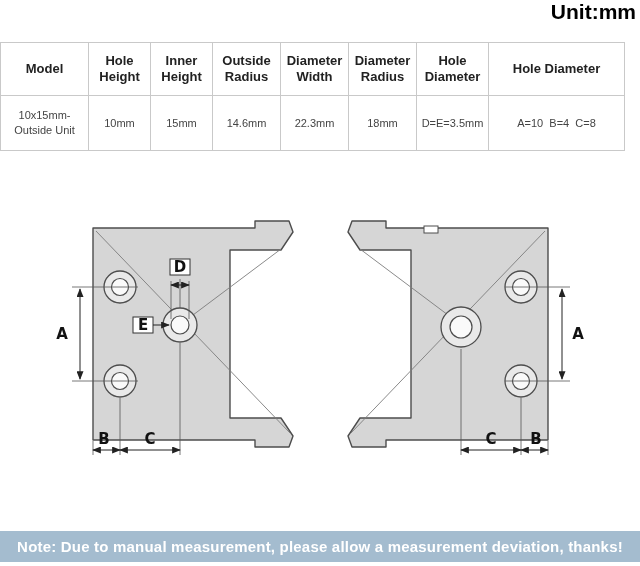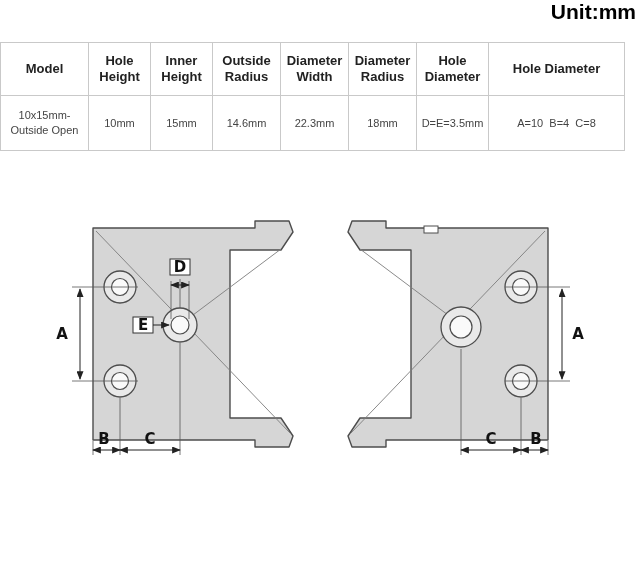--- a/index.html
+++ b/index.html
@@ -48,21 +48,21 @@
         <th>Inner Height</th>
         <th>Outside Radius</th>
         <th>Diameter Width</th>
         <th>Diameter Radius</th>
         <th>Hole Diameter</th>
         <th>Hole Diameter</th>
       </tr>
     </thead>
     <tbody>
       <tr>
-        <td>10x15mm-Outside Open</td>
+        <td>10x15mm-Outside Unit</td>
         <td>10mm</td>
         <td>15mm</td>
         <td>14.6mm</td>
         <td>22.3mm</td>
         <td>18mm</td>
         <td>D=E=3.5mm</td>
         <td>A=10&nbsp;&nbsp;B=4&nbsp;&nbsp;C=8</td>
       </tr>
     </tbody>
   </table>
@@ -158,14 +158,15 @@
           <line class="thin" x1="548" y1="256" x2="548" y2="270"></line>
           <line class="dim" x1="461" y1="265" x2="521" y2="265" marker-start="url(#arr)" marker-end="url(#arr)"></line>
           <line class="dim" x1="521" y1="265" x2="548" y2="265" marker-start="url(#arr)" marker-end="url(#arr)"></line>
           <text class="dlabel" x="491" y="259" text-anchor="middle">C</text>
           <text class="dlabel" x="536" y="259" text-anchor="middle">B</text>
         </g>
       </g>
     </svg>
   </div>
 
+  <div class="note">Note: Due to manual measurement, please allow a measurement deviation, thanks!</div>
 
 </div>
 
 </body></html>

